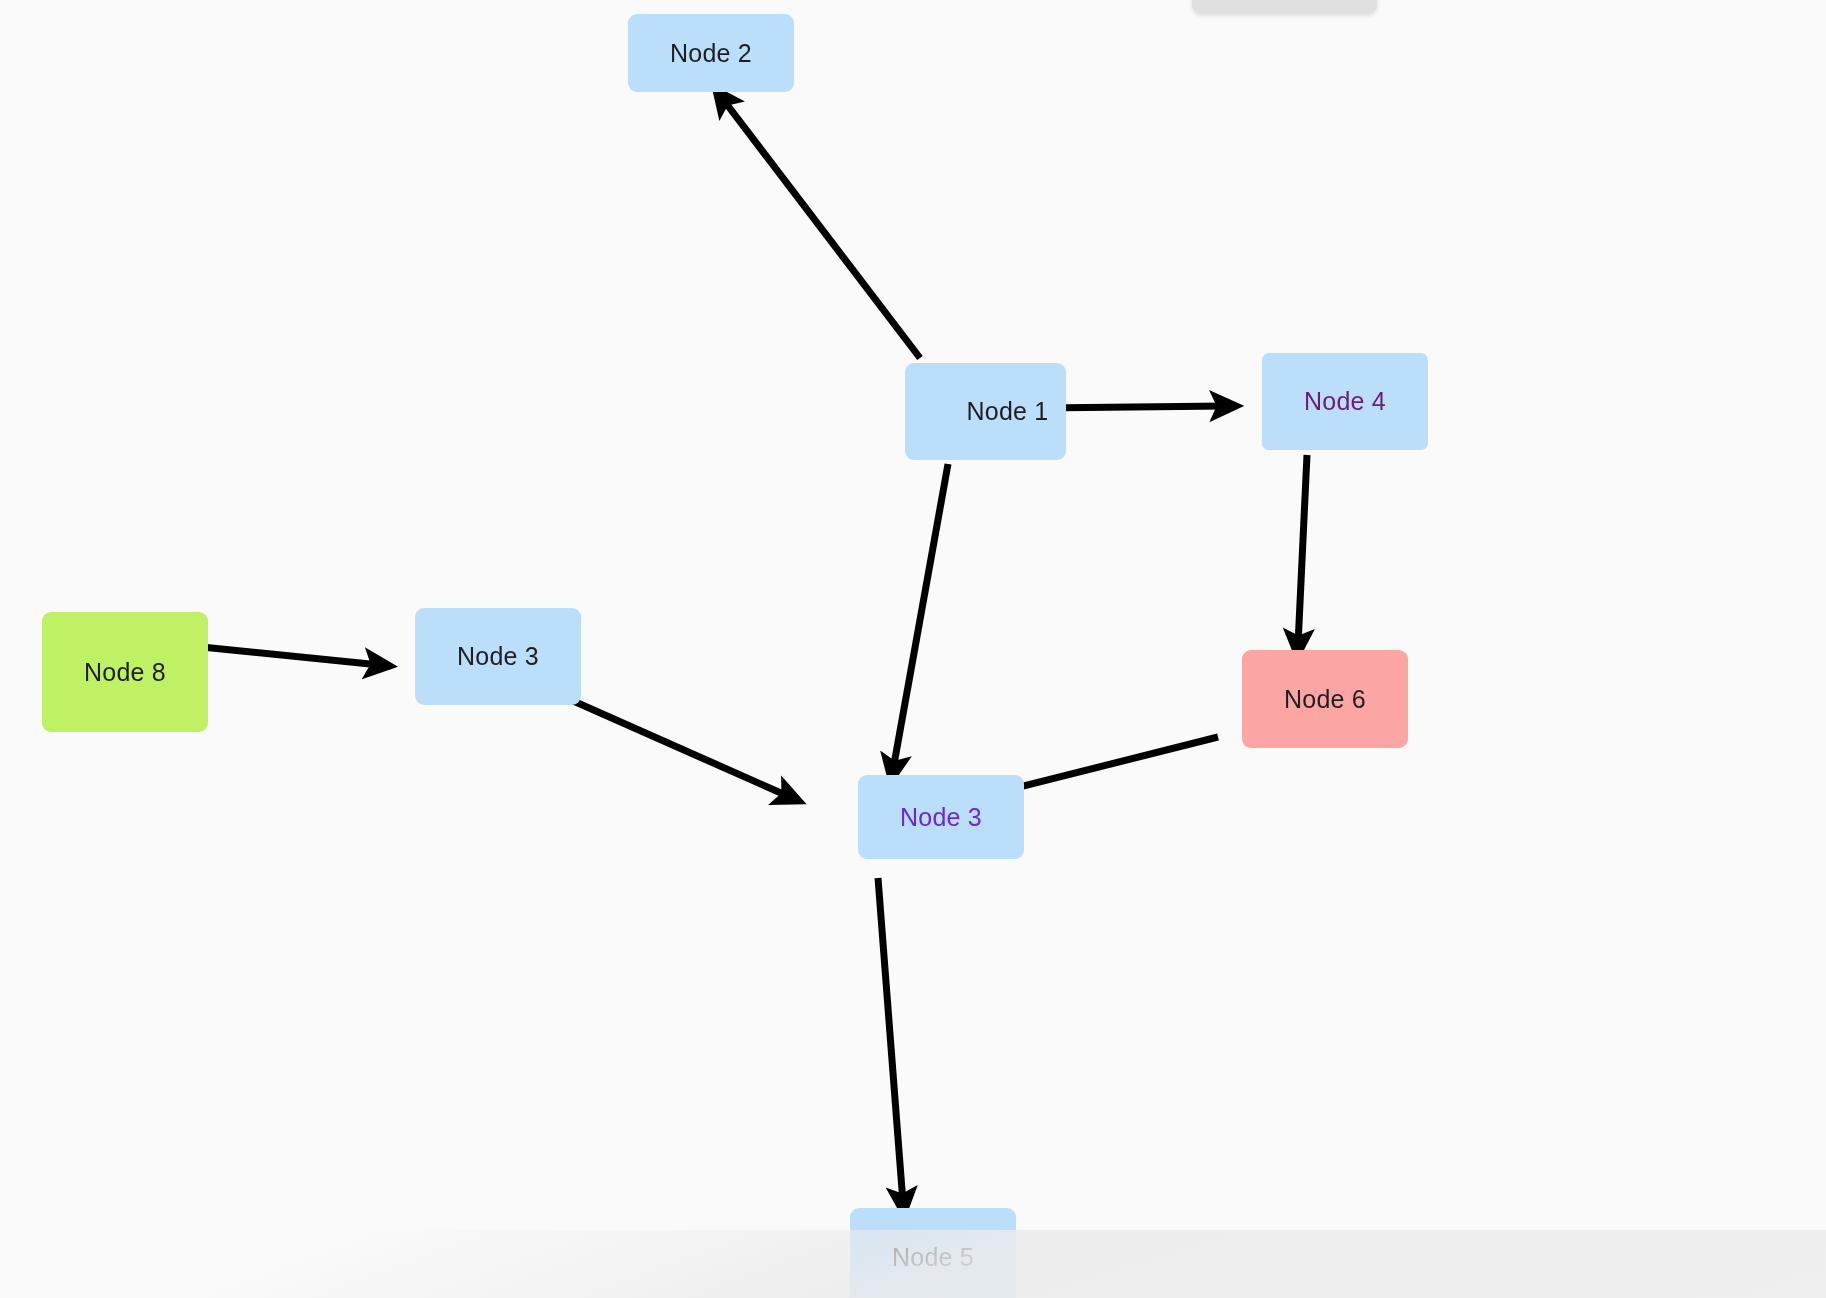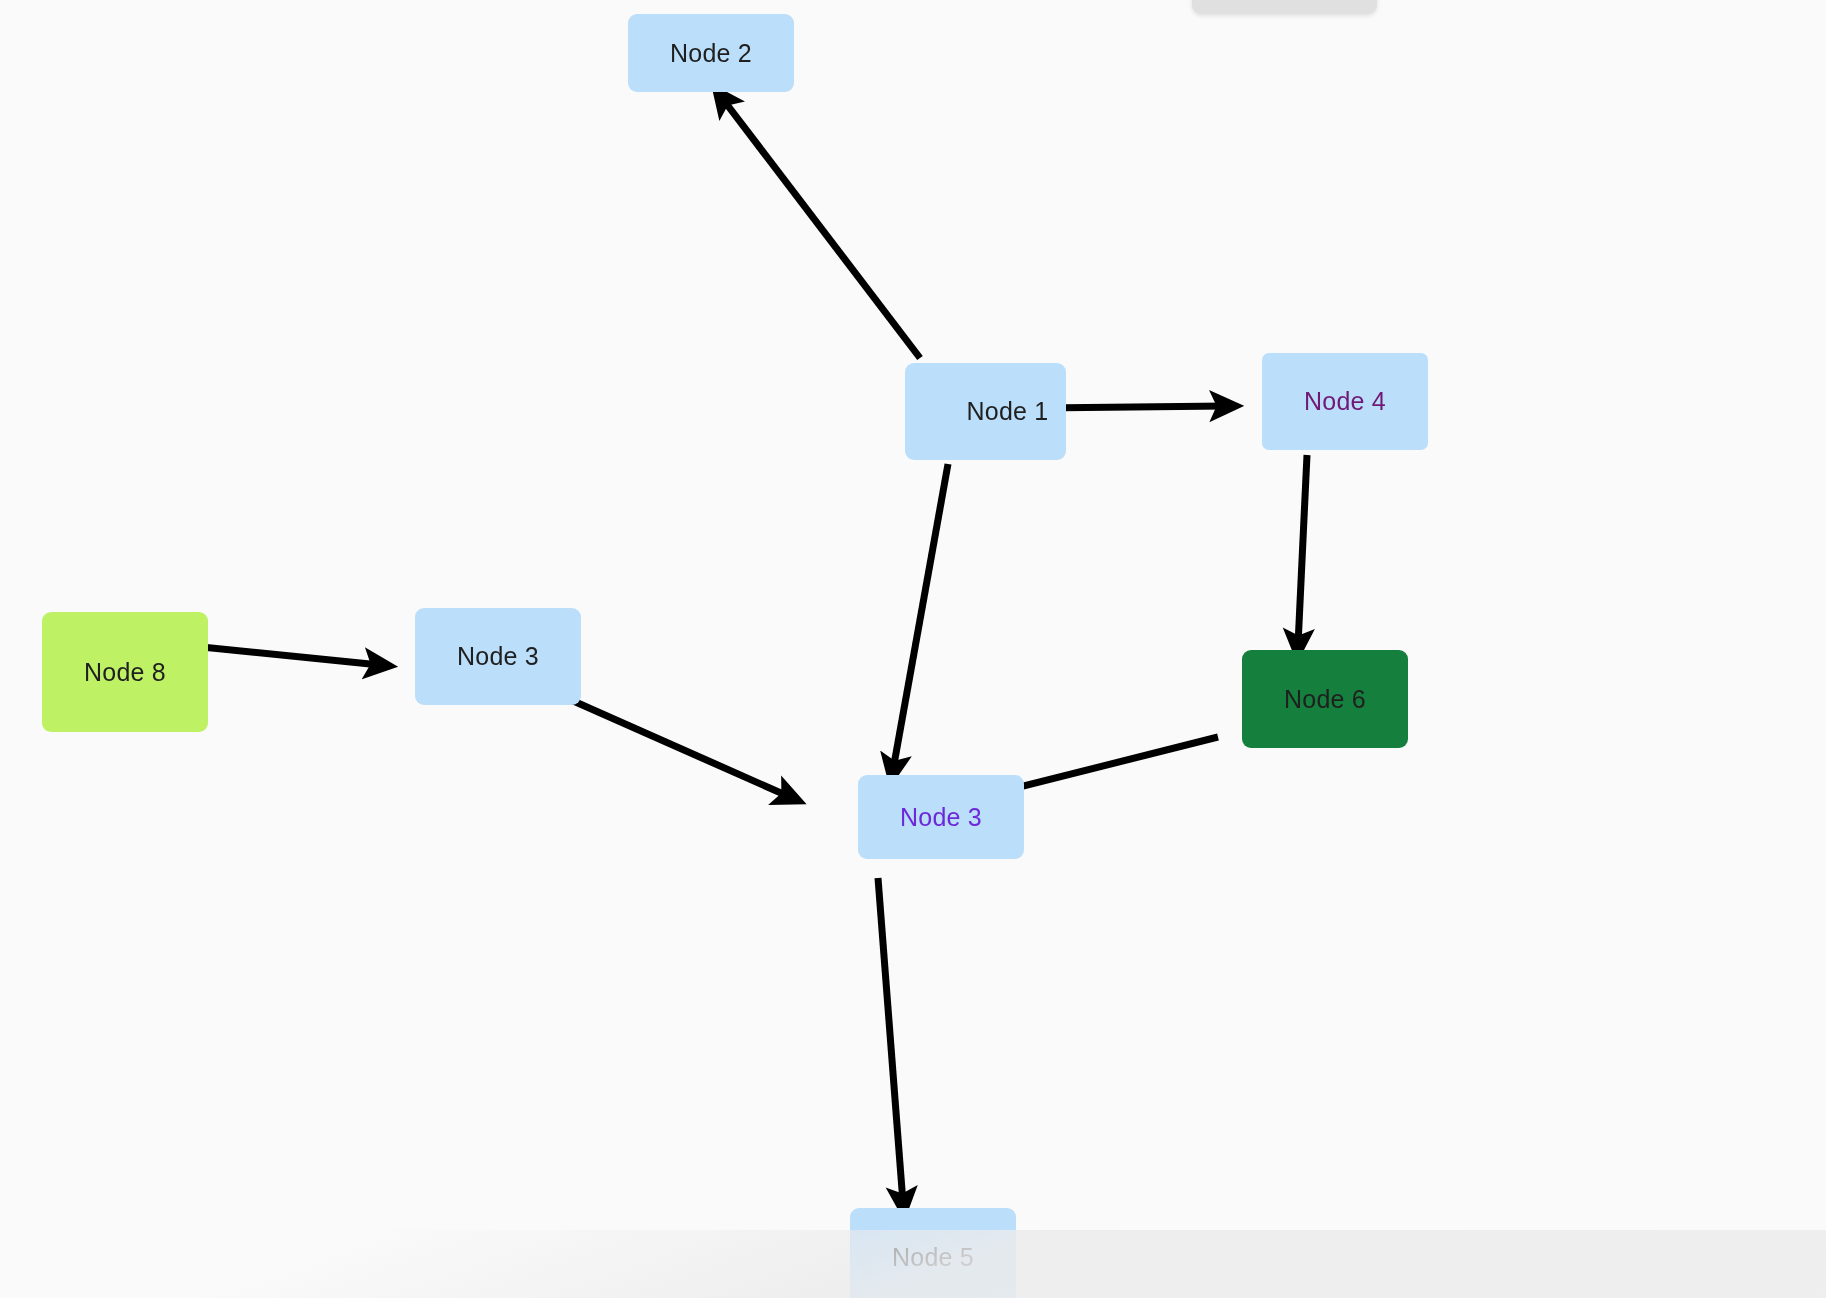--- a/index.html
+++ b/index.html
@@ -93,21 +93,21 @@
       </div>
       <div class="node" style="left: 828px; top: 775px; width: 166px; height: 84px; background: rgb(187, 222, 251); color: #6d28d9;">
         <span class="node-label">Node 3</span>
       </div>
       <div class="node" style="left: 1232px; top: 353px; width: 166px; height: 97px; background: rgb(187, 222, 251); color: #701a75; border-radius: 7px;">
         <span class="node-label">Node 4</span>
       </div>
       <div class="node" style="left: 820px; top: 1208px; width: 166px; height: 98px; background: rgb(187, 222, 251); color: rgb(31, 31, 31);">
         <span class="node-label">Node 5</span>
       </div>
-      <div class="node" style="left: 1212px; top: 650px; width: 166px; height: 98px; background: #15803d; color: rgb(31, 31, 31);">
+      <div class="node" style="left: 1212px; top: 650px; width: 166px; height: 98px; background: #fca5a5; color: rgb(31, 31, 31);">
         <span class="node-label">Node 6</span>
       </div>
       <div class="node" style="left: 385px; top: 608px; width: 166px; height: 97px; background: rgb(187, 222, 251); color: rgb(31, 31, 31);">
         <span class="node-label">Node 3</span>
       </div>
       <div class="node" style="left: 12px; top: 612px; width: 166px; height: 120px; background: #bef264; color: rgb(31, 31, 31);">
         <span class="node-label">Node 8</span>
       </div>
     </div>
 

